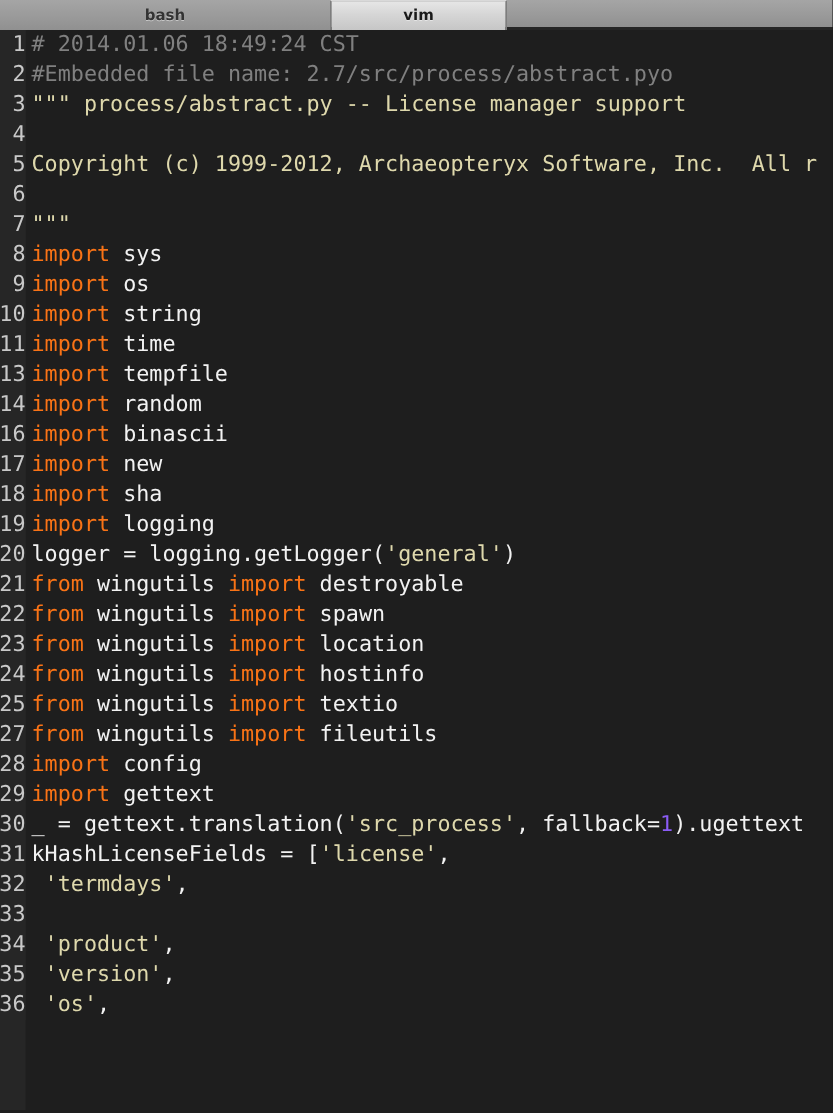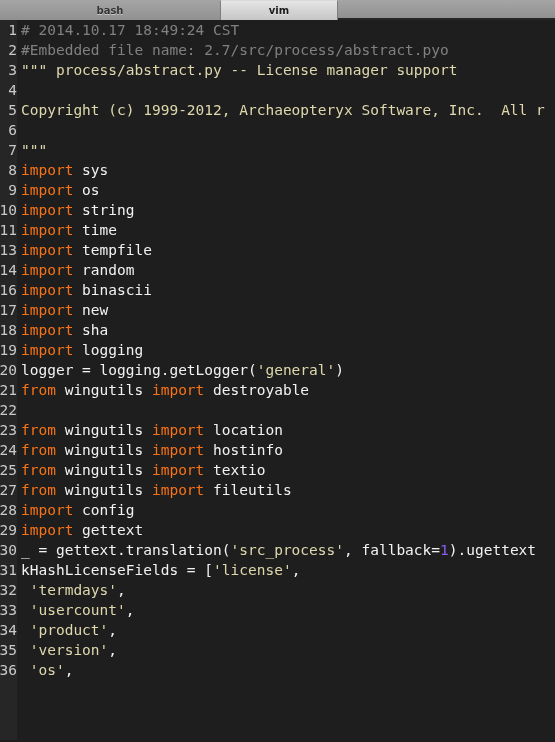--- a/index.html
+++ b/index.html
@@ -122,47 +122,47 @@
     </div>
     <div class="tab active" style="width: 118px;">
       <span>vim</span>
     </div>
     <div class="tab-filler" style="flex: 1 1 auto;"></div>
   </div>
 
 <div id="editor">
   <div id="gutter"></div>
   <div id="codearea">
-      <div class="line"><span class="lineno">1</span><span class="linetext"><span class="t-comment"># 2014.10.17 18:49:24 CST</span></span></div>
+      <div class="line"><span class="lineno">1</span><span class="linetext"><span class="t-comment"># 2014.01.06 18:49:24 CST</span></span></div>
       <div class="line"><span class="lineno">2</span><span class="linetext"><span class="t-comment">#Embedded file name: 2.7/src/process/abstract.pyo</span></span></div>
       <div class="line"><span class="lineno">3</span><span class="linetext"><span class="t-string">""" process/abstract.py -- License manager support</span></span></div>
       <div class="line"><span class="lineno">4</span><span class="linetext"></span></div>
       <div class="line"><span class="lineno">5</span><span class="linetext"><span class="t-string">Copyright (c) 1999-2012, Archaeopteryx Software, Inc.  All r</span></span></div>
       <div class="line"><span class="lineno">6</span><span class="linetext"></span></div>
       <div class="line"><span class="lineno">7</span><span class="linetext"><span class="t-string">"""</span></span></div>
       <div class="line"><span class="lineno">8</span><span class="linetext"><span class="t-keyword">import</span><span class="t-plain"> sys</span></span></div>
       <div class="line"><span class="lineno">9</span><span class="linetext"><span class="t-keyword">import</span><span class="t-plain"> os</span></span></div>
       <div class="line"><span class="lineno">10</span><span class="linetext"><span class="t-keyword">import</span><span class="t-plain"> string</span></span></div>
       <div class="line"><span class="lineno">11</span><span class="linetext"><span class="t-keyword">import</span><span class="t-plain"> time</span></span></div>
       <div class="line"><span class="lineno">13</span><span class="linetext"><span class="t-keyword">import</span><span class="t-plain"> tempfile</span></span></div>
       <div class="line"><span class="lineno">14</span><span class="linetext"><span class="t-keyword">import</span><span class="t-plain"> random</span></span></div>
       <div class="line"><span class="lineno">16</span><span class="linetext"><span class="t-keyword">import</span><span class="t-plain"> binascii</span></span></div>
       <div class="line"><span class="lineno">17</span><span class="linetext"><span class="t-keyword">import</span><span class="t-plain"> new</span></span></div>
       <div class="line"><span class="lineno">18</span><span class="linetext"><span class="t-keyword">import</span><span class="t-plain"> sha</span></span></div>
       <div class="line"><span class="lineno">19</span><span class="linetext"><span class="t-keyword">import</span><span class="t-plain"> logging</span></span></div>
       <div class="line"><span class="lineno">20</span><span class="linetext"><span class="t-plain">logger = logging.getLogger(</span><span class="t-string">'general'</span><span class="t-plain">)</span></span></div>
       <div class="line"><span class="lineno">21</span><span class="linetext"><span class="t-keyword">from</span><span class="t-plain"> wingutils </span><span class="t-keyword">import</span><span class="t-plain"> destroyable</span></span></div>
-      <div class="line"><span class="lineno">22</span></div>
+      <div class="line"><span class="lineno">22</span><span class="linetext"><span class="t-keyword">from</span><span class="t-plain"> wingutils </span><span class="t-keyword">import</span><span class="t-plain"> spawn</span></span></div>
       <div class="line"><span class="lineno">23</span><span class="linetext"><span class="t-keyword">from</span><span class="t-plain"> wingutils </span><span class="t-keyword">import</span><span class="t-plain"> location</span></span></div>
       <div class="line"><span class="lineno">24</span><span class="linetext"><span class="t-keyword">from</span><span class="t-plain"> wingutils </span><span class="t-keyword">import</span><span class="t-plain"> hostinfo</span></span></div>
       <div class="line"><span class="lineno">25</span><span class="linetext"><span class="t-keyword">from</span><span class="t-plain"> wingutils </span><span class="t-keyword">import</span><span class="t-plain"> textio</span></span></div>
       <div class="line"><span class="lineno">27</span><span class="linetext"><span class="t-keyword">from</span><span class="t-plain"> wingutils </span><span class="t-keyword">import</span><span class="t-plain"> fileutils</span></span></div>
       <div class="line"><span class="lineno">28</span><span class="linetext"><span class="t-keyword">import</span><span class="t-plain"> config</span></span></div>
       <div class="line"><span class="lineno">29</span><span class="linetext"><span class="t-keyword">import</span><span class="t-plain"> gettext</span></span></div>
       <div class="line"><span class="lineno">30</span><span class="linetext"><span class="t-plain">_ = gettext.translation(</span><span class="t-string">'src_process'</span><span class="t-plain">, fallback=</span><span class="t-number">1</span><span class="t-plain">).ugettext</span></span></div>
       <div class="line"><span class="lineno">31</span><span class="linetext"><span class="t-plain">kHashLicenseFields = [</span><span class="t-string">'license'</span><span class="t-plain">,</span></span></div>
       <div class="line"><span class="lineno">32</span><span class="linetext"><span class="t-string"> 'termdays'</span><span class="t-plain">,</span></span></div>
-      <div class="line"><span class="lineno">33</span><span class="linetext"><span class="t-string"> 'usercount'</span><span class="t-plain">,</span></span></div>
+      <div class="line"><span class="lineno">33</span></div>
       <div class="line"><span class="lineno">34</span><span class="linetext"><span class="t-string"> 'product'</span><span class="t-plain">,</span></span></div>
       <div class="line"><span class="lineno">35</span><span class="linetext"><span class="t-string"> 'version'</span><span class="t-plain">,</span></span></div>
       <div class="line"><span class="lineno">36</span><span class="linetext"><span class="t-string"> 'os'</span><span class="t-plain">,</span></span></div>
     </div>
 </div>
 
 </body></html>

